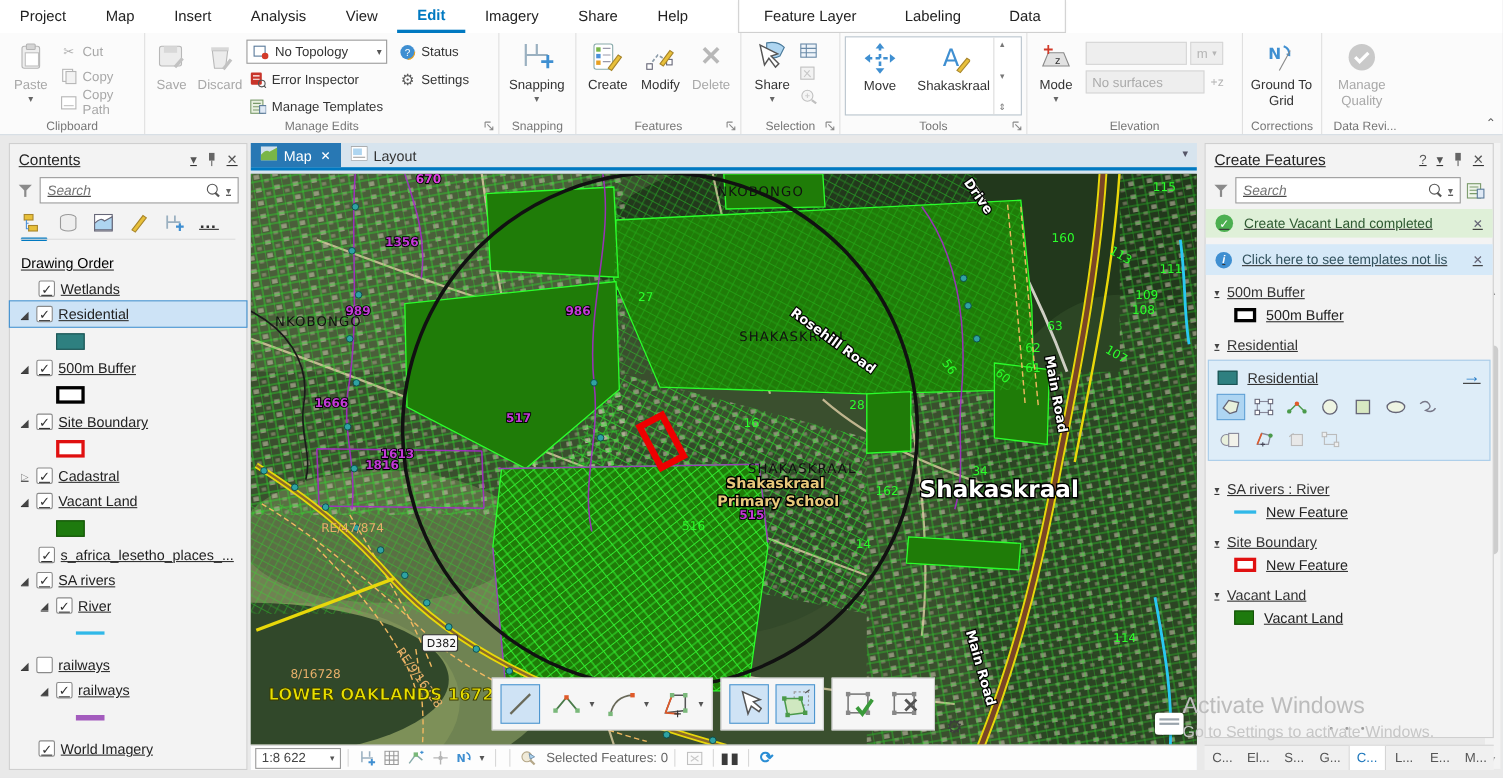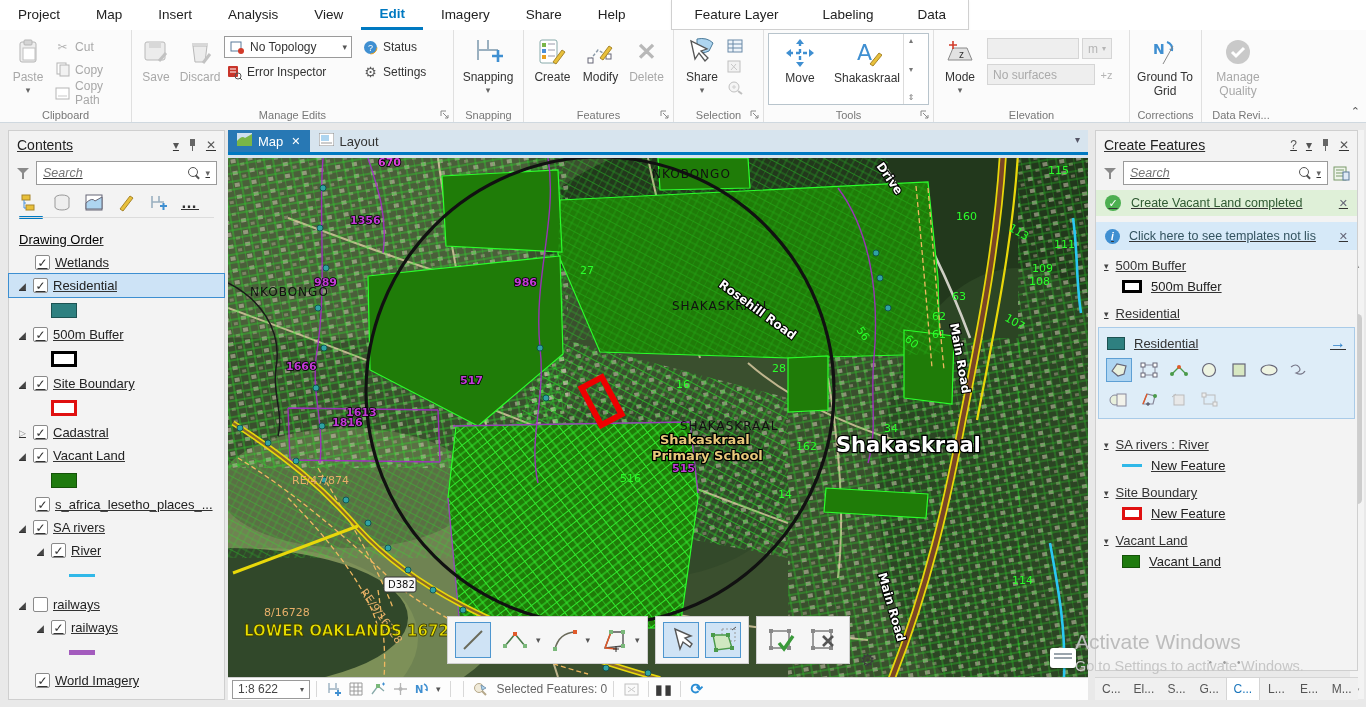--- a/index.html
+++ b/index.html
@@ -267,20 +267,30 @@
                   <path d="M13,13 l2,2" stroke="#555"></path>
                 </svg>
               </span>
               <span>Error Inspector</span>
             </div>
           <div class="smallrow">
               <span class="si" style="color:#5a5a5a;font-size:14px">⚙</span>
               <span>Settings</span>
             </div>
         </div>
+        <div class="smallrow">
+            <span class="si">
+              <svg width="15" height="14">
+                <rect x="1" y="1" width="11" height="12" fill="#e8f0e0" stroke="#7a9a6a"></rect>
+                <path d="M3,4h7M3,7h7M3,10h7" stroke="#7a9a6a"></path>
+                <rect x="9" y="6" width="6" height="7" fill="#dfe9f5" stroke="#5a7a9a"></rect>
+              </svg>
+            </span>
+            <span>Manage Templates</span>
+          </div>
       </div>
     </div>
     <div class="launcher">
         <svg width="10" height="10">
           <path d="M1,1 v5 M1,1 h5 M3,3 l5,5 M8,5 v3 h-3" stroke="#888" fill="none"></path>
         </svg>
       </div>
     <div class="rgroup-label">Manage Edits</div>
   </div>
 

